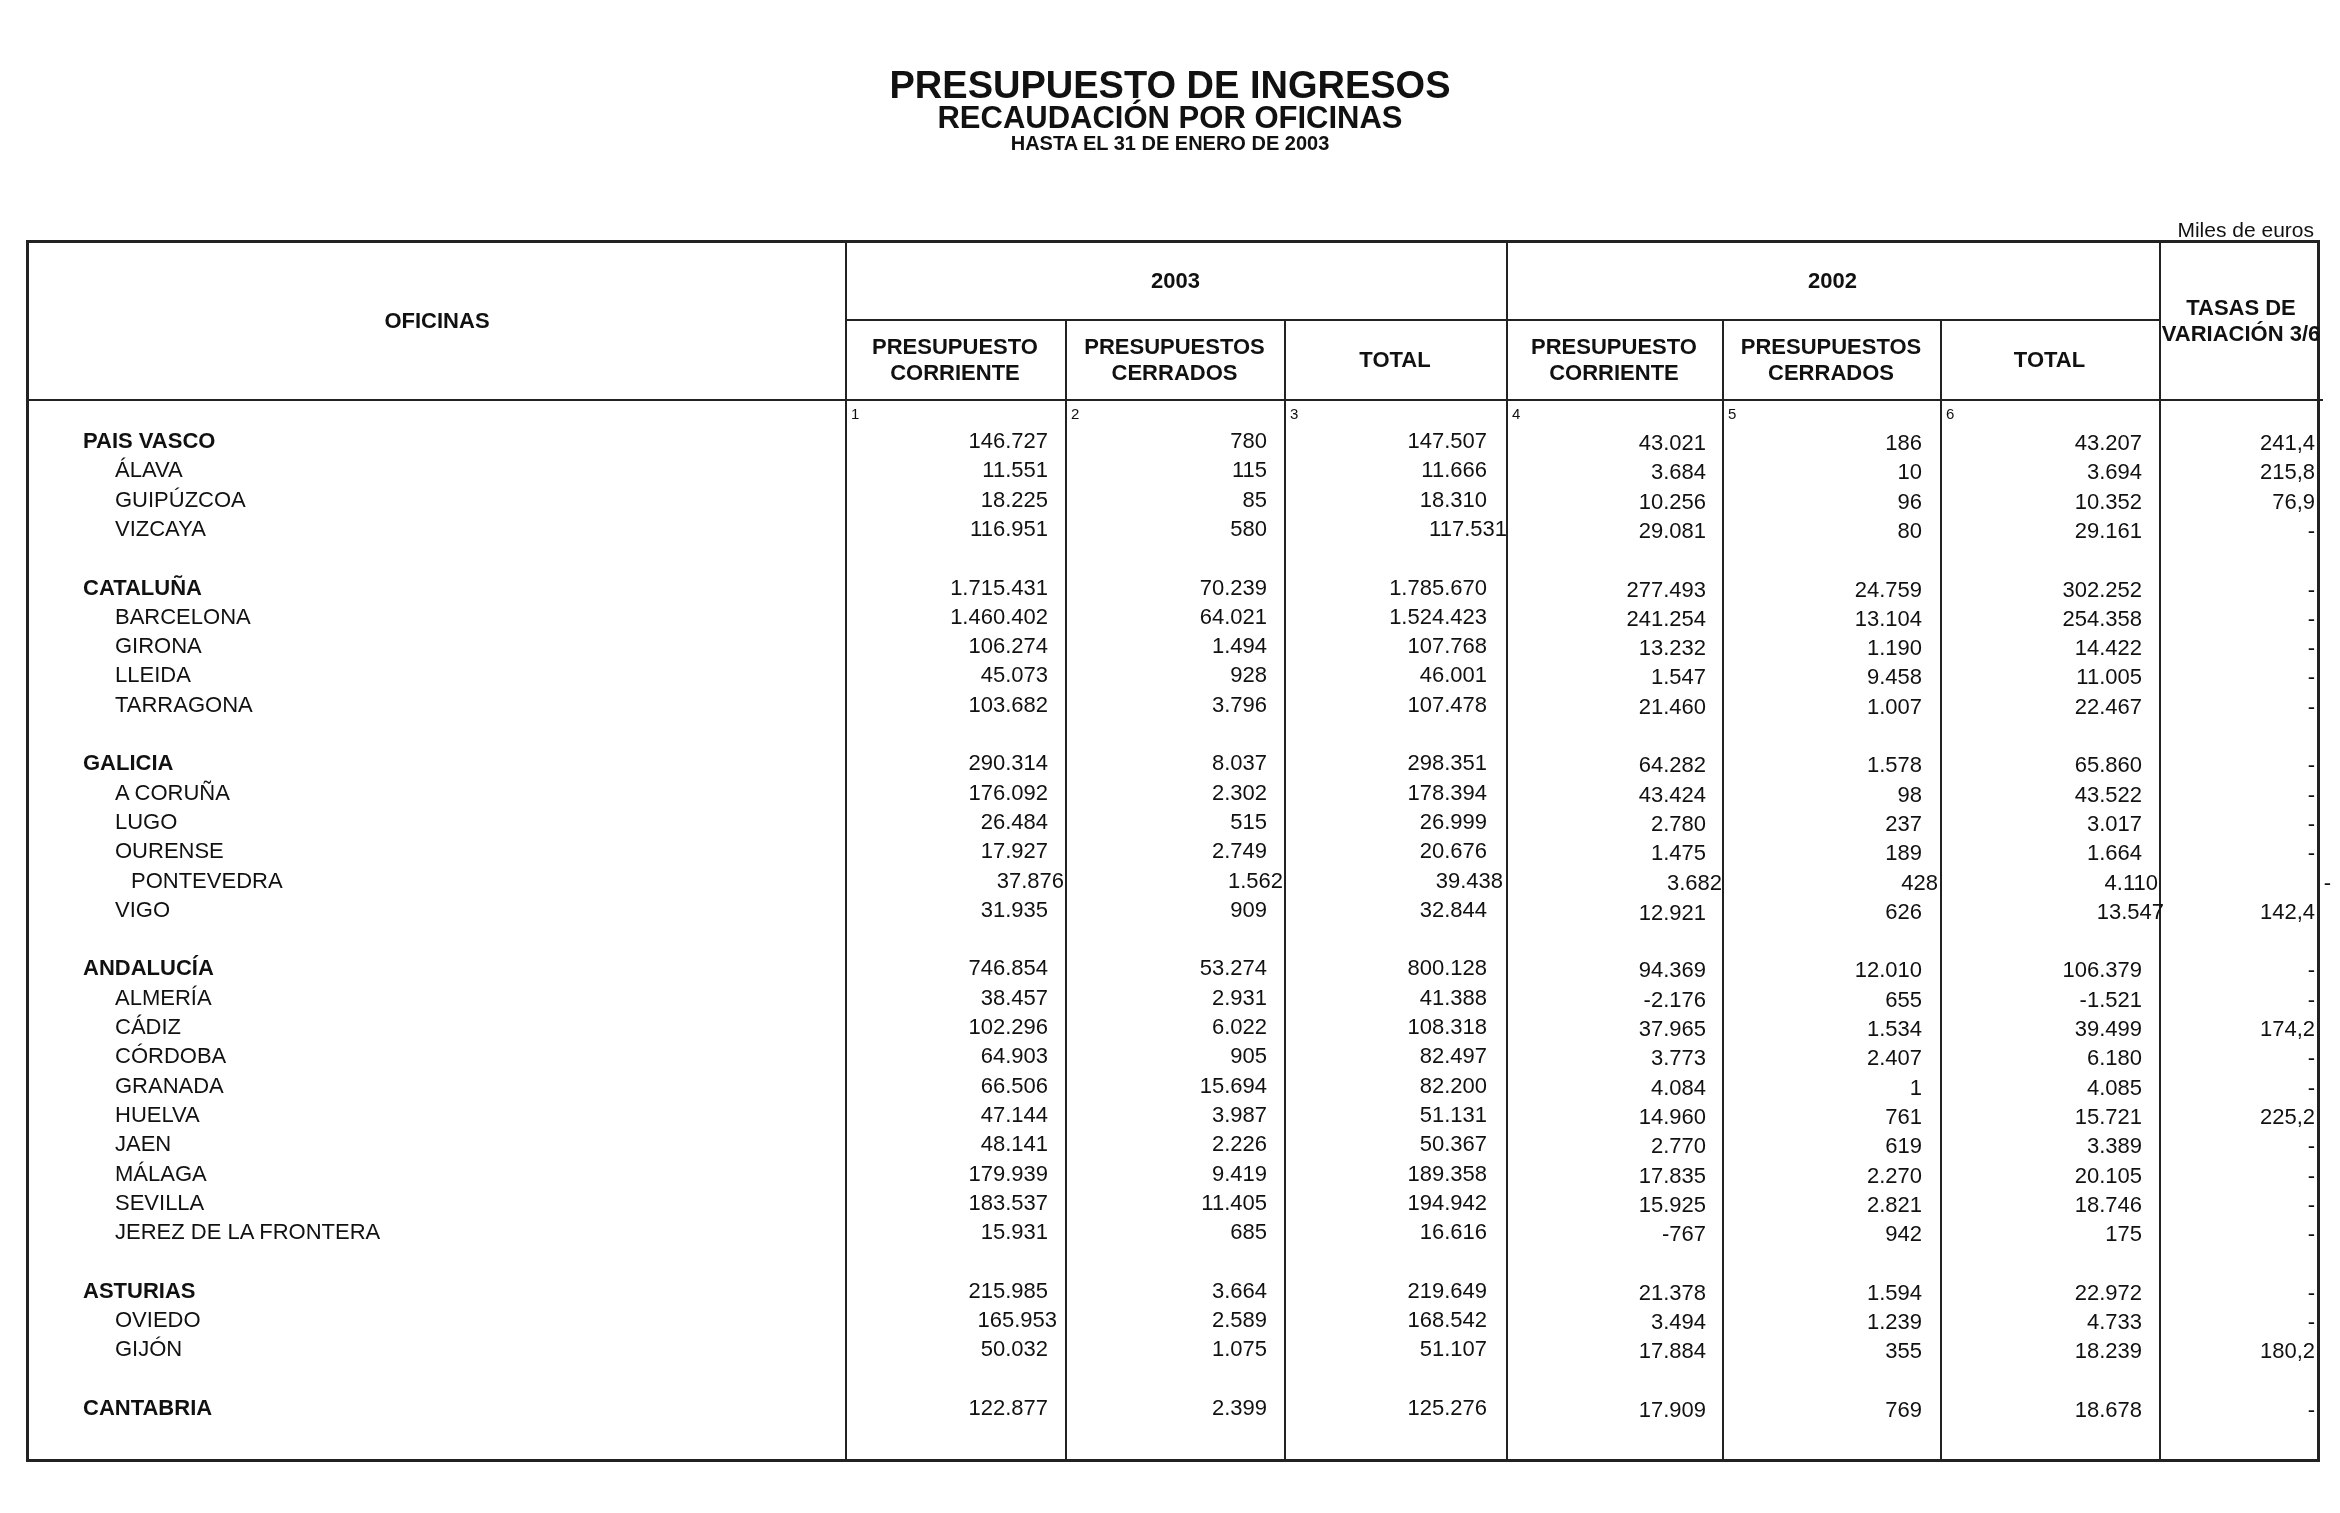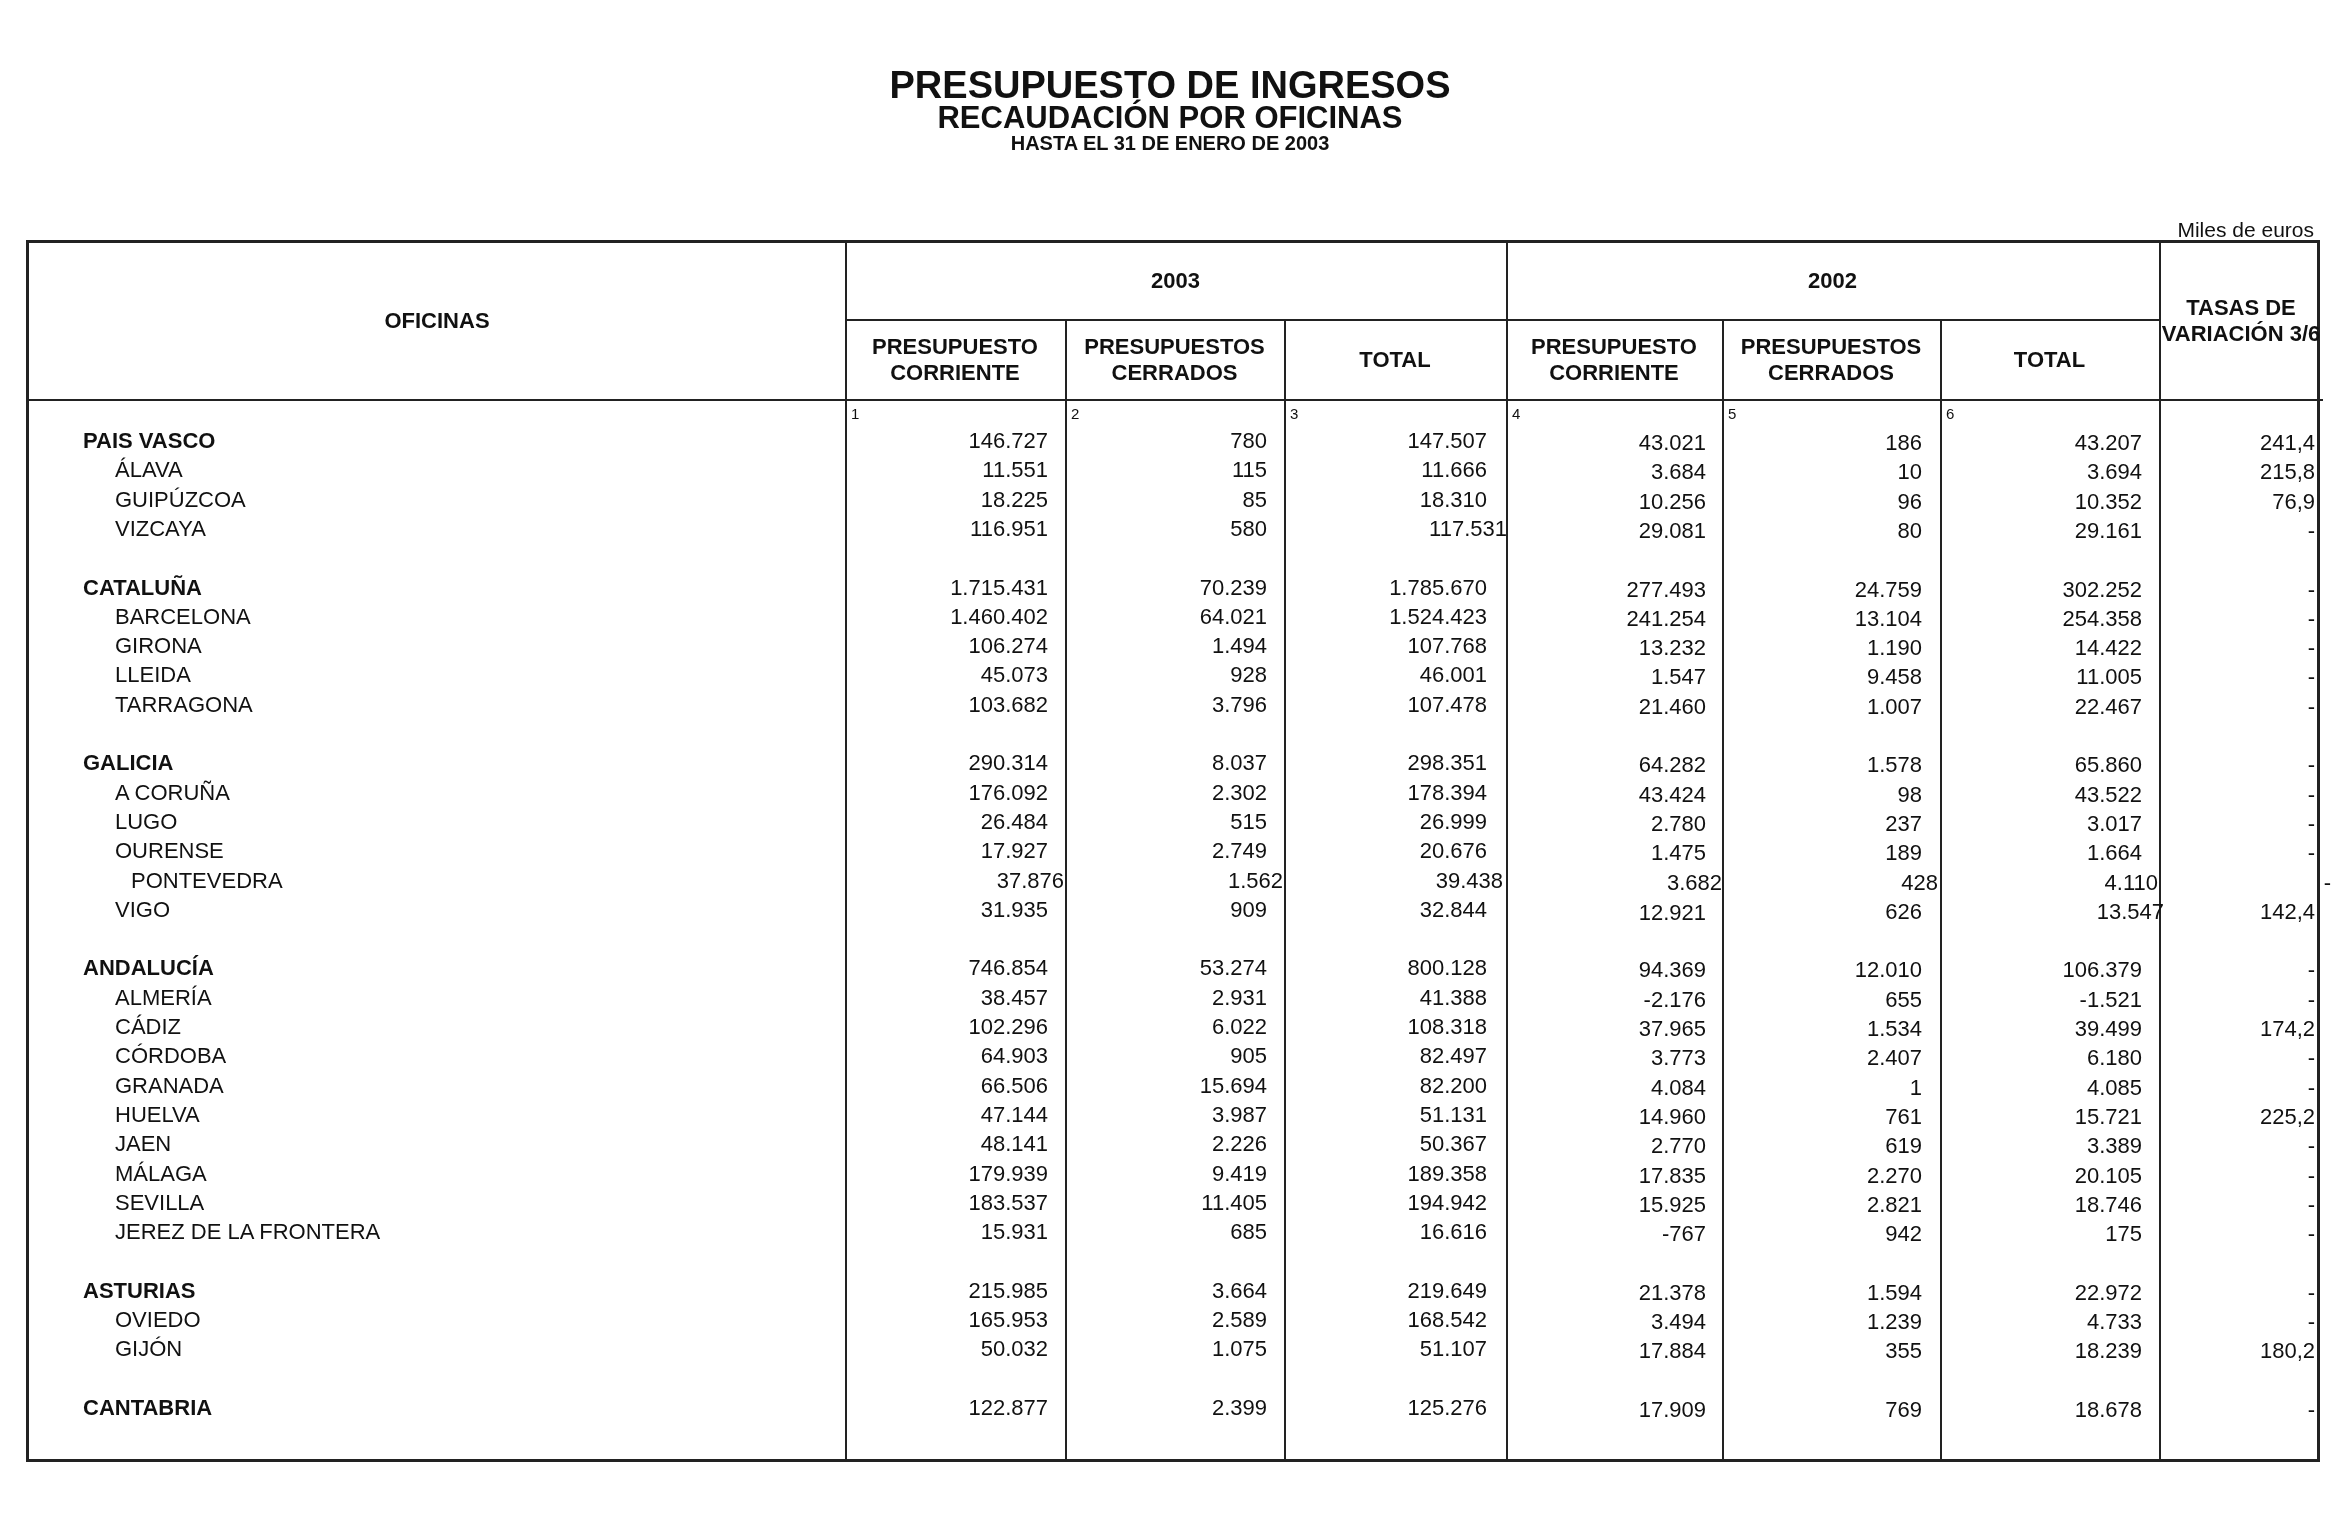--- a/index.html
+++ b/index.html
@@ -313,21 +313,21 @@
         <span class="v" style="left: 819px;">215.985</span>
         <span class="v" style="left: 1038px;">3.664</span>
         <span class="v" style="left: 1258px;">219.649</span>
         <span class="v" style="left: 1477px; top: 2px;">21.378</span>
         <span class="v" style="left: 1693px; top: 2px;">1.594</span>
         <span class="v" style="left: 1913px; top: 2px;">22.972</span>
         <span class="v" style="left: 2086px; top: 2px;">-</span>
       </div>
       <div class="row sub" style="top: 1064px;">
         <span class="name">OVIEDO</span>
-        <span class="v" style="left: 819px;">165.953</span>
+        <span class="v" style="left: 819px; padding-left: 9px;">165.953</span>
         <span class="v" style="left: 1038px;">2.589</span>
         <span class="v" style="left: 1258px;">168.542</span>
         <span class="v" style="left: 1477px; top: 2px;">3.494</span>
         <span class="v" style="left: 1693px; top: 2px;">1.239</span>
         <span class="v" style="left: 1913px; top: 2px;">4.733</span>
         <span class="v" style="left: 2086px; top: 2px;">-</span>
       </div>
       <div class="row sub" style="top: 1093.3px;">
         <span class="name">GIJÓN</span>
         <span class="v" style="left: 819px;">50.032</span>

